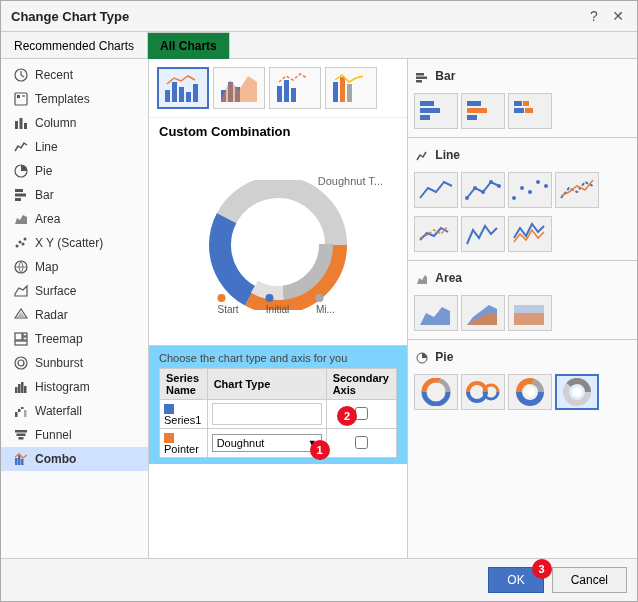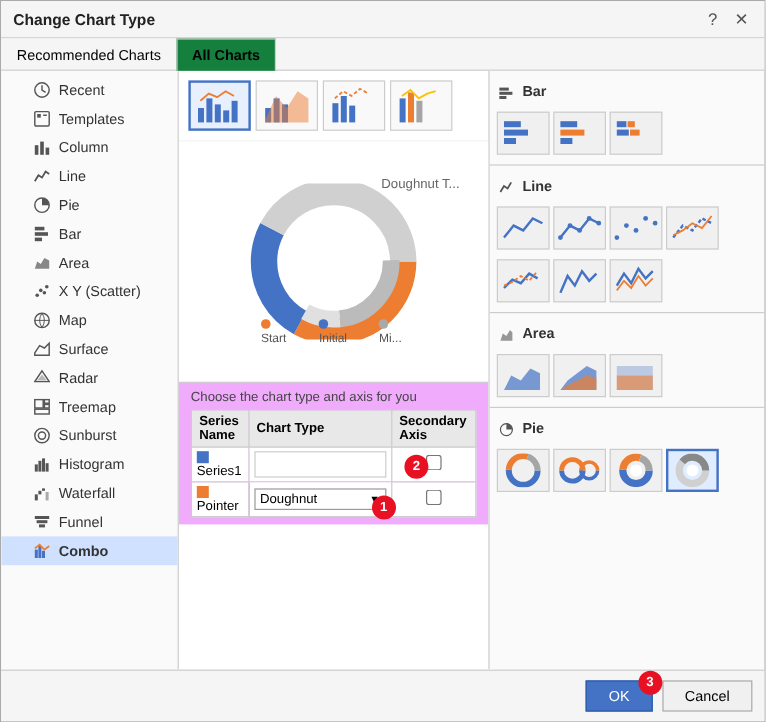--- a/index.html
+++ b/index.html
@@ -81,21 +81,21 @@
       width: 148px;
       border-right: 1px solid #ccc;
       background: #fafafa;
       overflow-y: auto;
       padding: 4px 0;
     }
 
     .sidebar-item {
       display: flex;
       align-items: center;
-      padding: 4px 26px;
+      padding: 4px 12px;
       cursor: pointer;
       gap: 6px;
       font-size: 12px;
       color: #333;
     }
     .sidebar-item.active { background: #d0e0ff; font-weight: 600; }
 
     .sidebar-icon {
       width: 16px;
       height: 16px;
@@ -198,21 +198,21 @@
     .ct-item.selected { border: 2px solid #4472c4; background: #e0ecff; }
 
     .section-divider {
       height: 1px;
       background: #ccc;
       margin: 4px 0;
     }
 
     .bottom-section {
       border-top: 1px solid #ccc;
-      background: #f0abfc;
+      background: #7dd3fc;
       padding: 6px 10px;
     }
 
     .combo-label {
       font-size: 11px;
       color: #444;
       margin-bottom: 4px;
     }
 
     .series-table {
@@ -542,20 +542,21 @@
         <div class="thumb">
           <svg width="40" height="32" viewBox="0 0 40 32">
             <rect x="2" y="10" width="5" height="20" fill="#4472c4"></rect>
             <rect x="9" y="5" width="5" height="25" fill="#ed7d31"></rect>
             <rect x="16" y="12" width="5" height="18" fill="#a5a5a5"></rect>
             <polyline points="4,8 11,3 18,10 25,6 32,4" fill="none" stroke="#ffc000" stroke-width="1.5"></polyline>
           </svg>
         </div>
       </div>
 
+      <div class="preview-label">Custom Combination</div>
 
       <div class="preview-area">
         <div style="position:relative; width:340px; height:140px; display:flex; align-items:center; justify-content:center;">
           <span class="preview-title" style="position:absolute;top:0;right:16px;font-size:11px;color:#666;">Doughnut T...</span>
 
           <svg width="140" height="130" viewBox="0 0 140 130">
 
             <circle cx="70" cy="65" r="58" fill="none" stroke="#ed7d31" stroke-width="22" stroke-dasharray="120 245"></circle>
             <circle cx="70" cy="65" r="58" fill="none" stroke="#4472c4" stroke-width="22" stroke-dasharray="90 275" stroke-dashoffset="-120"></circle>
             <circle cx="70" cy="65" r="58" fill="none" stroke="#d0d0d0" stroke-width="22" stroke-dasharray="155 210" stroke-dashoffset="-210"></circle>

